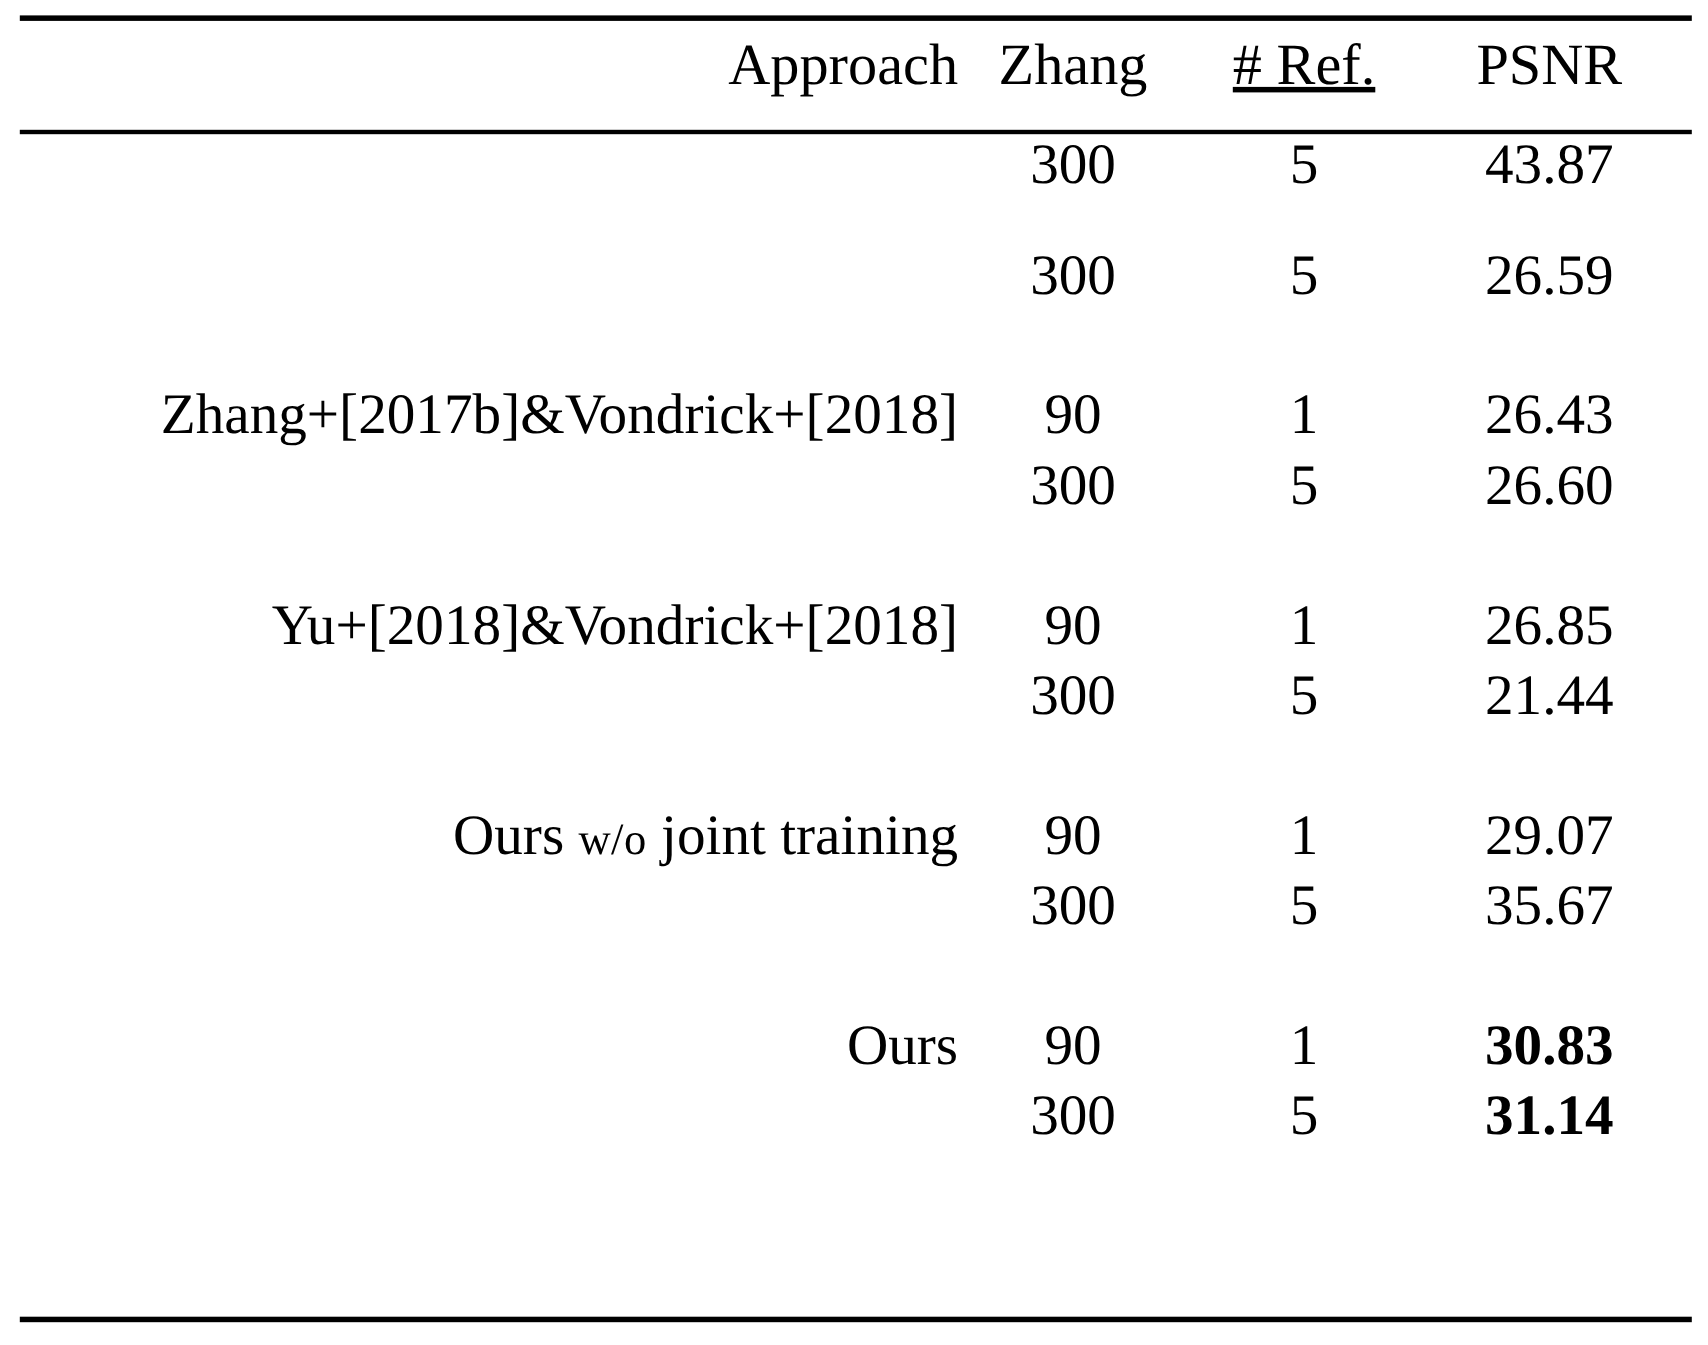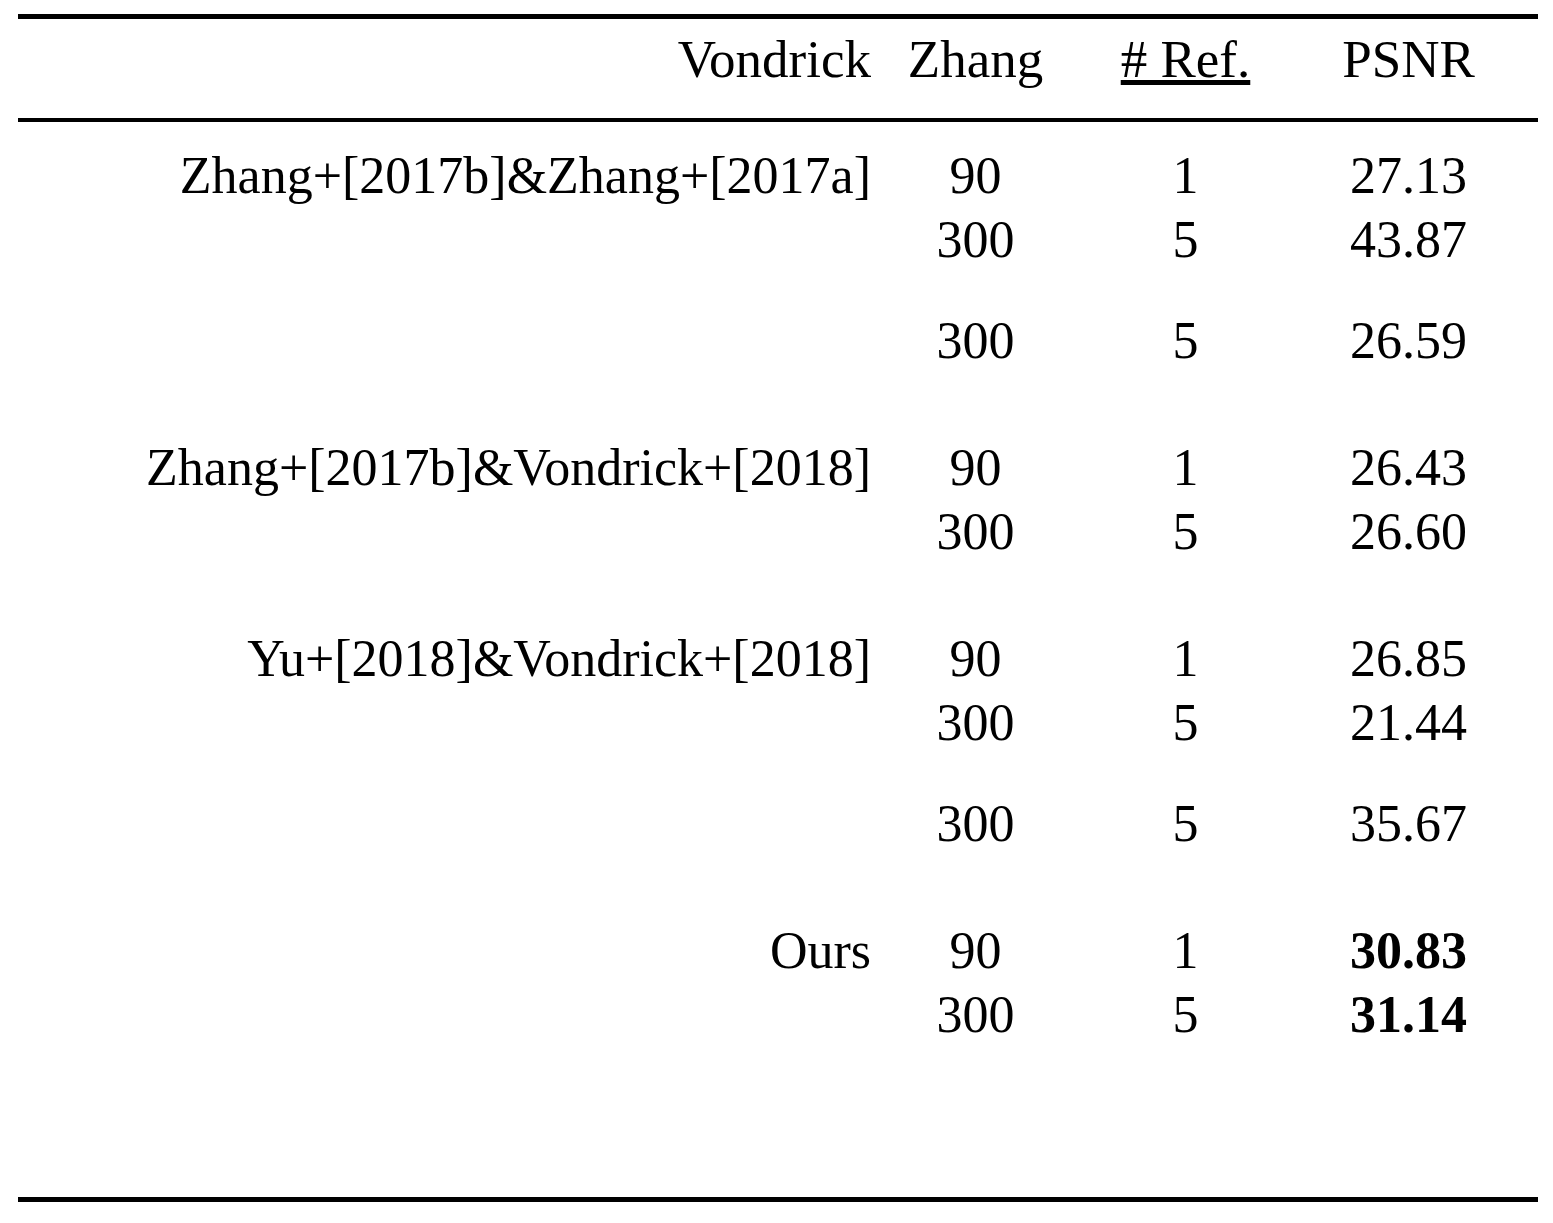--- a/index.html
+++ b/index.html
@@ -99,33 +99,27 @@
 
   <table class="tbl">
     <colgroup>
       <col class="c-approach">
       <col class="c-frames">
       <col class="c-ref">
       <col class="c-psnr">
     </colgroup>
     <thead>
       <tr>
-        <th class="h-approach">Vondrick</th>
+        <th class="h-approach">Approach</th>
         <th class="h-frames">Zhang</th>
         <th class="h-ref"># Ref.</th>
         <th class="h-psnr">PSNR</th>
       </tr>
     </thead>
     <tbody id="tbody">
-        <tr class="row-a">
-          <td class="cell-approach">Zhang+[2017b]&amp;Zhang+[2017a]</td>
-          <td class="cell-frames">90</td>
-          <td class="cell-ref">1</td>
-          <td class="cell-psnr">27.13</td>
-        </tr>
         <tr class="row-b">
           <td class="cell-approach"></td>
           <td class="cell-frames">300</td>
           <td class="cell-ref">5</td>
           <td class="cell-psnr">43.87</td>
         </tr>
         <tr class="row-b">
           <td class="cell-approach"></td>
           <td class="cell-frames">300</td>
           <td class="cell-ref">5</td>
@@ -148,20 +142,26 @@
           <td class="cell-frames">90</td>
           <td class="cell-ref">1</td>
           <td class="cell-psnr">26.85</td>
         </tr>
         <tr class="row-b">
           <td class="cell-approach"></td>
           <td class="cell-frames">300</td>
           <td class="cell-ref">5</td>
           <td class="cell-psnr">21.44</td>
         </tr>
+        <tr class="row-a">
+          <td class="cell-approach"><span>Ours </span><span class="wo">w/o</span><span> joint training</span></td>
+          <td class="cell-frames">90</td>
+          <td class="cell-ref">1</td>
+          <td class="cell-psnr">29.07</td>
+        </tr>
         <tr class="row-b">
           <td class="cell-approach"></td>
           <td class="cell-frames">300</td>
           <td class="cell-ref">5</td>
           <td class="cell-psnr">35.67</td>
         </tr>
         <tr class="row-a">
           <td class="cell-approach">Ours</td>
           <td class="cell-frames">90</td>
           <td class="cell-ref">1</td>

